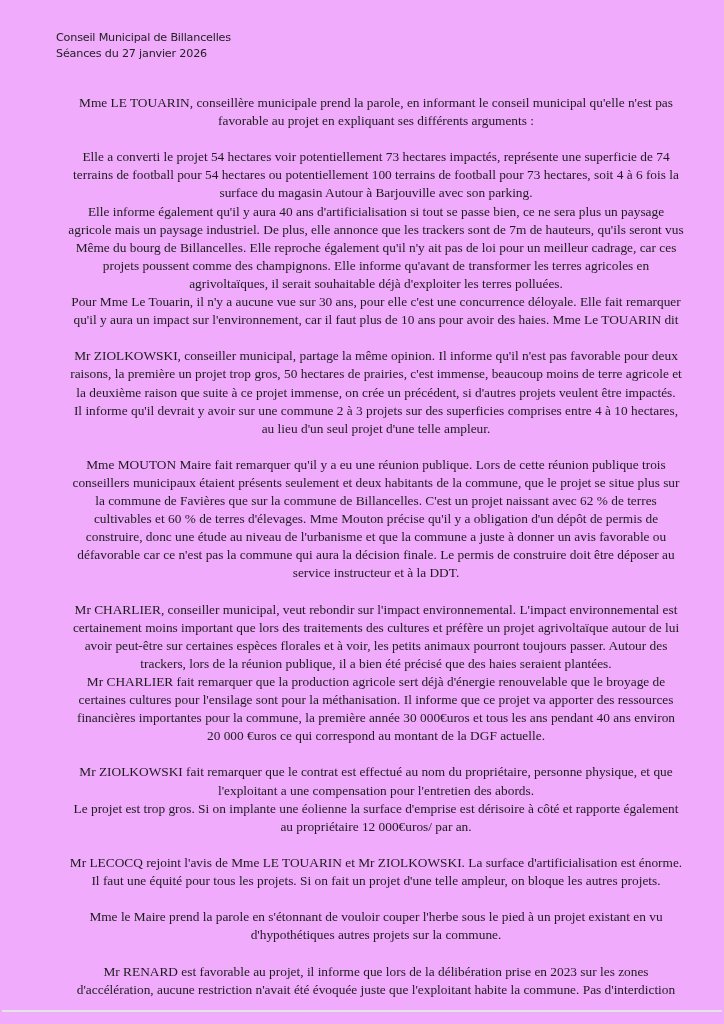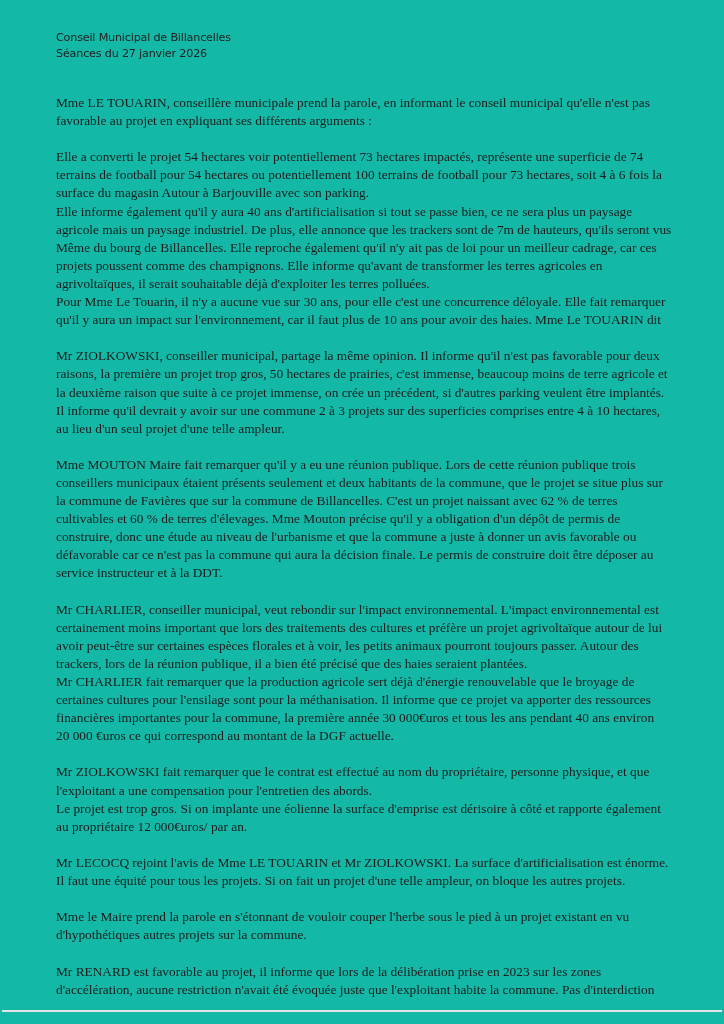--- a/index.html
+++ b/index.html
@@ -13,21 +13,21 @@
       position: relative;
       overflow: hidden;
       color: #1a1a1a;
     }
     .page {
       position: absolute;
       left: 0;
       top: 0;
       width: 724px;
       height: 1024px;
-      background: #14b8a6;
+      background: #f0abfc;
     }
     .header {
       position: absolute;
       left: 56px;
       top: 30px;
       font-family: "DejaVu Sans", sans-serif;
       font-size: 11.2px;
       line-height: 16px;
       color: #222;
       letter-spacing: -0.2px;
@@ -42,20 +42,21 @@
       font-size: 13.35px;
       line-height: 18.1px;
       color: #1c1c1c;
     }
     .para {
       margin: 0 0 18.1px 0;
     }
     .line {
       display: block;
       white-space: nowrap;
+      text-align: center;
     }
     .bottom-edge {
       position: absolute;
       left: 2px;
       right: 2px;
       top: 1010px;
       height: 2px;
       background: #e4e4e4;
     }
   </style>
@@ -81,21 +82,21 @@
         <span class="line">agricole mais un paysage industriel. De plus, elle annonce que les trackers sont de 7m de hauteurs, qu'ils seront vus</span>
         <span class="line">Même du bourg de Billancelles. Elle reproche également qu'il n'y ait pas de loi pour un meilleur cadrage, car ces</span>
         <span class="line">projets poussent comme des champignons. Elle informe qu'avant de transformer les terres agricoles en</span>
         <span class="line">agrivoltaïques, il serait souhaitable déjà d'exploiter les terres polluées.</span>
         <span class="line">Pour Mme Le Touarin, il n'y a aucune vue sur 30 ans, pour elle c'est une concurrence déloyale. Elle fait remarquer</span>
         <span class="line">qu'il y aura un impact sur l'environnement, car il faut plus de 10 ans pour avoir des haies. Mme Le TOUARIN dit</span>
       </div>
       <div class="para">
         <span class="line">Mr ZIOLKOWSKI, conseiller municipal, partage la même opinion. Il informe qu'il n'est pas favorable pour deux</span>
         <span class="line">raisons, la première un projet trop gros, 50 hectares de prairies, c'est immense, beaucoup moins de terre agricole et</span>
-        <span class="line">la deuxième raison que suite à ce projet immense, on crée un précédent, si d'autres parking veulent être implantés.</span>
+        <span class="line">la deuxième raison que suite à ce projet immense, on crée un précédent, si d'autres projets veulent être impactés.</span>
         <span class="line">Il informe qu'il devrait y avoir sur une commune 2 à 3 projets sur des superficies comprises entre 4 à 10 hectares,</span>
         <span class="line">au lieu d'un seul projet d'une telle ampleur.</span>
       </div>
       <div class="para">
         <span class="line">Mme MOUTON Maire fait remarquer qu'il y a eu une réunion publique. Lors de cette réunion publique trois</span>
         <span class="line">conseillers municipaux étaient présents seulement et deux habitants de la commune, que le projet se situe plus sur</span>
         <span class="line">la commune de Favières que sur la commune de Billancelles. C'est un projet naissant avec 62 % de terres</span>
         <span class="line">cultivables et 60 % de terres d'élevages. Mme Mouton précise qu'il y a obligation d'un dépôt de permis de</span>
         <span class="line">construire, donc une étude au niveau de l'urbanisme et que la commune a juste à donner un avis favorable ou</span>
         <span class="line">défavorable car ce n'est pas la commune qui aura la décision finale. Le permis de construire doit être déposer au</span>

